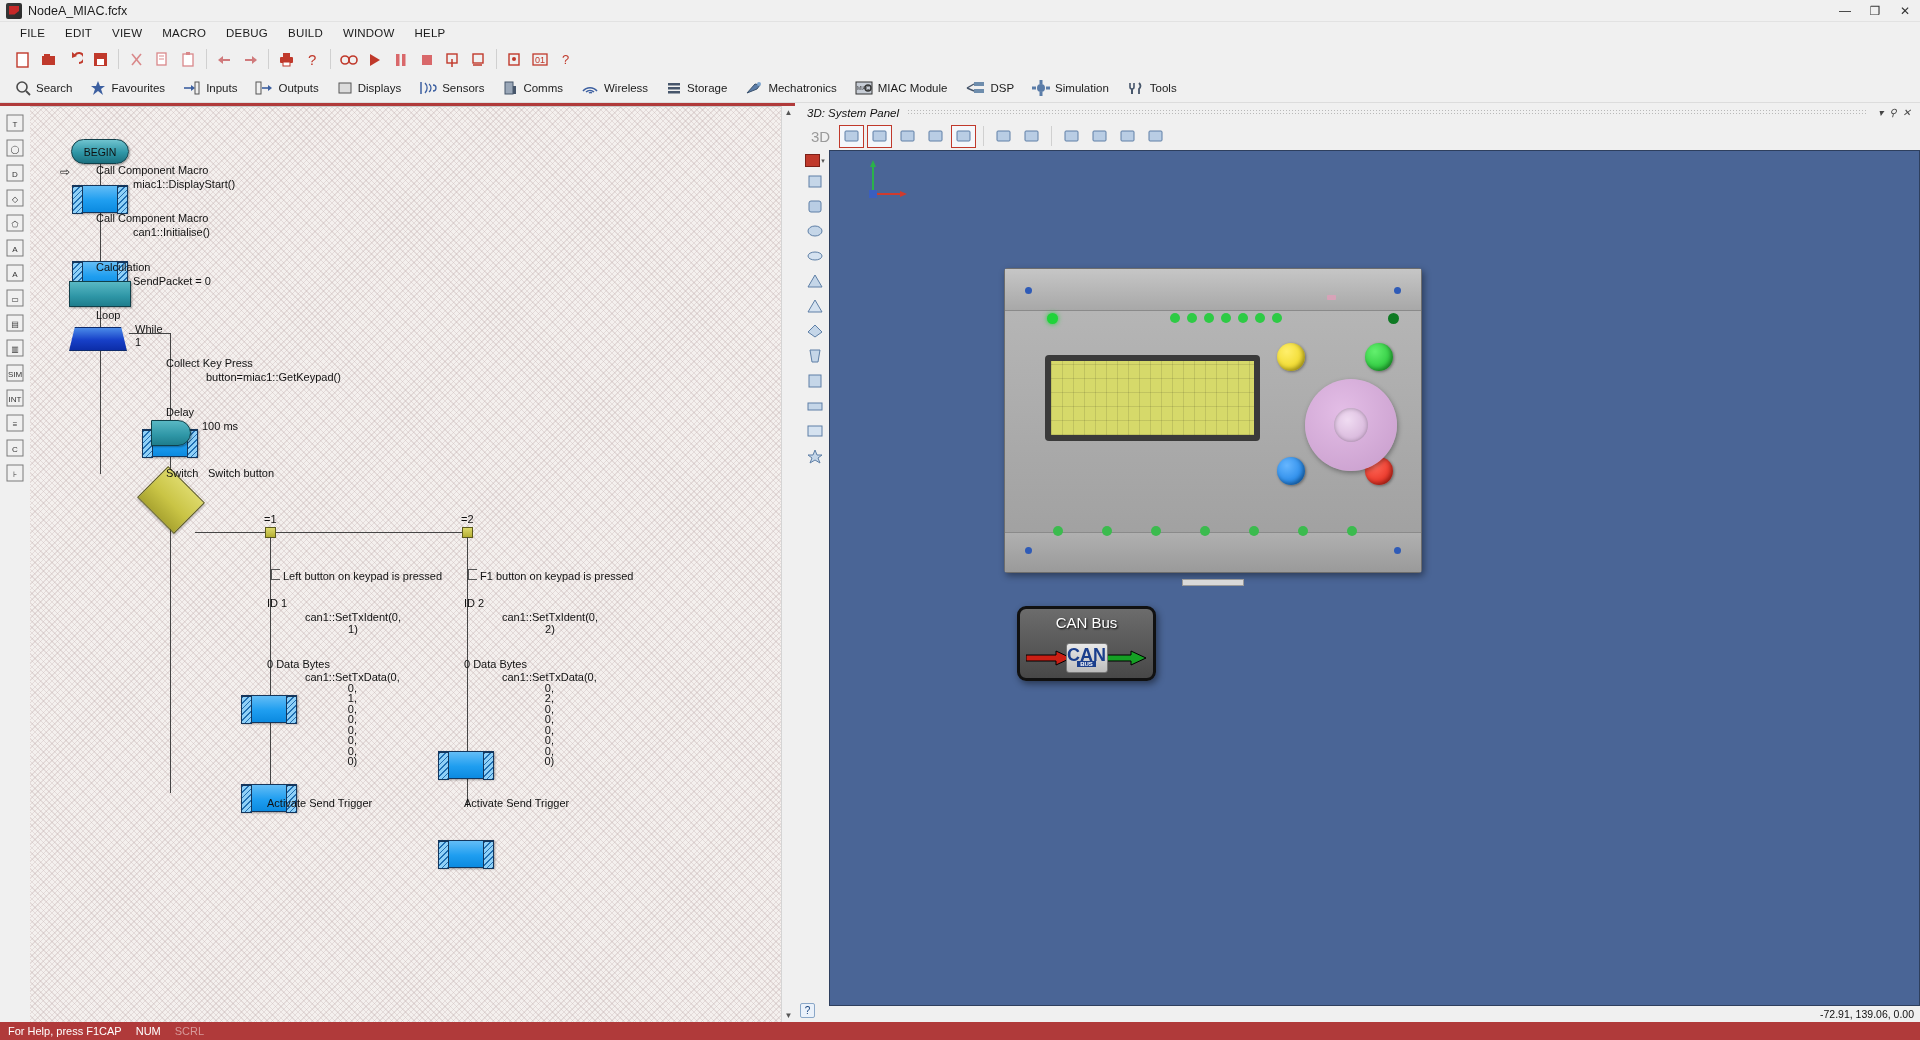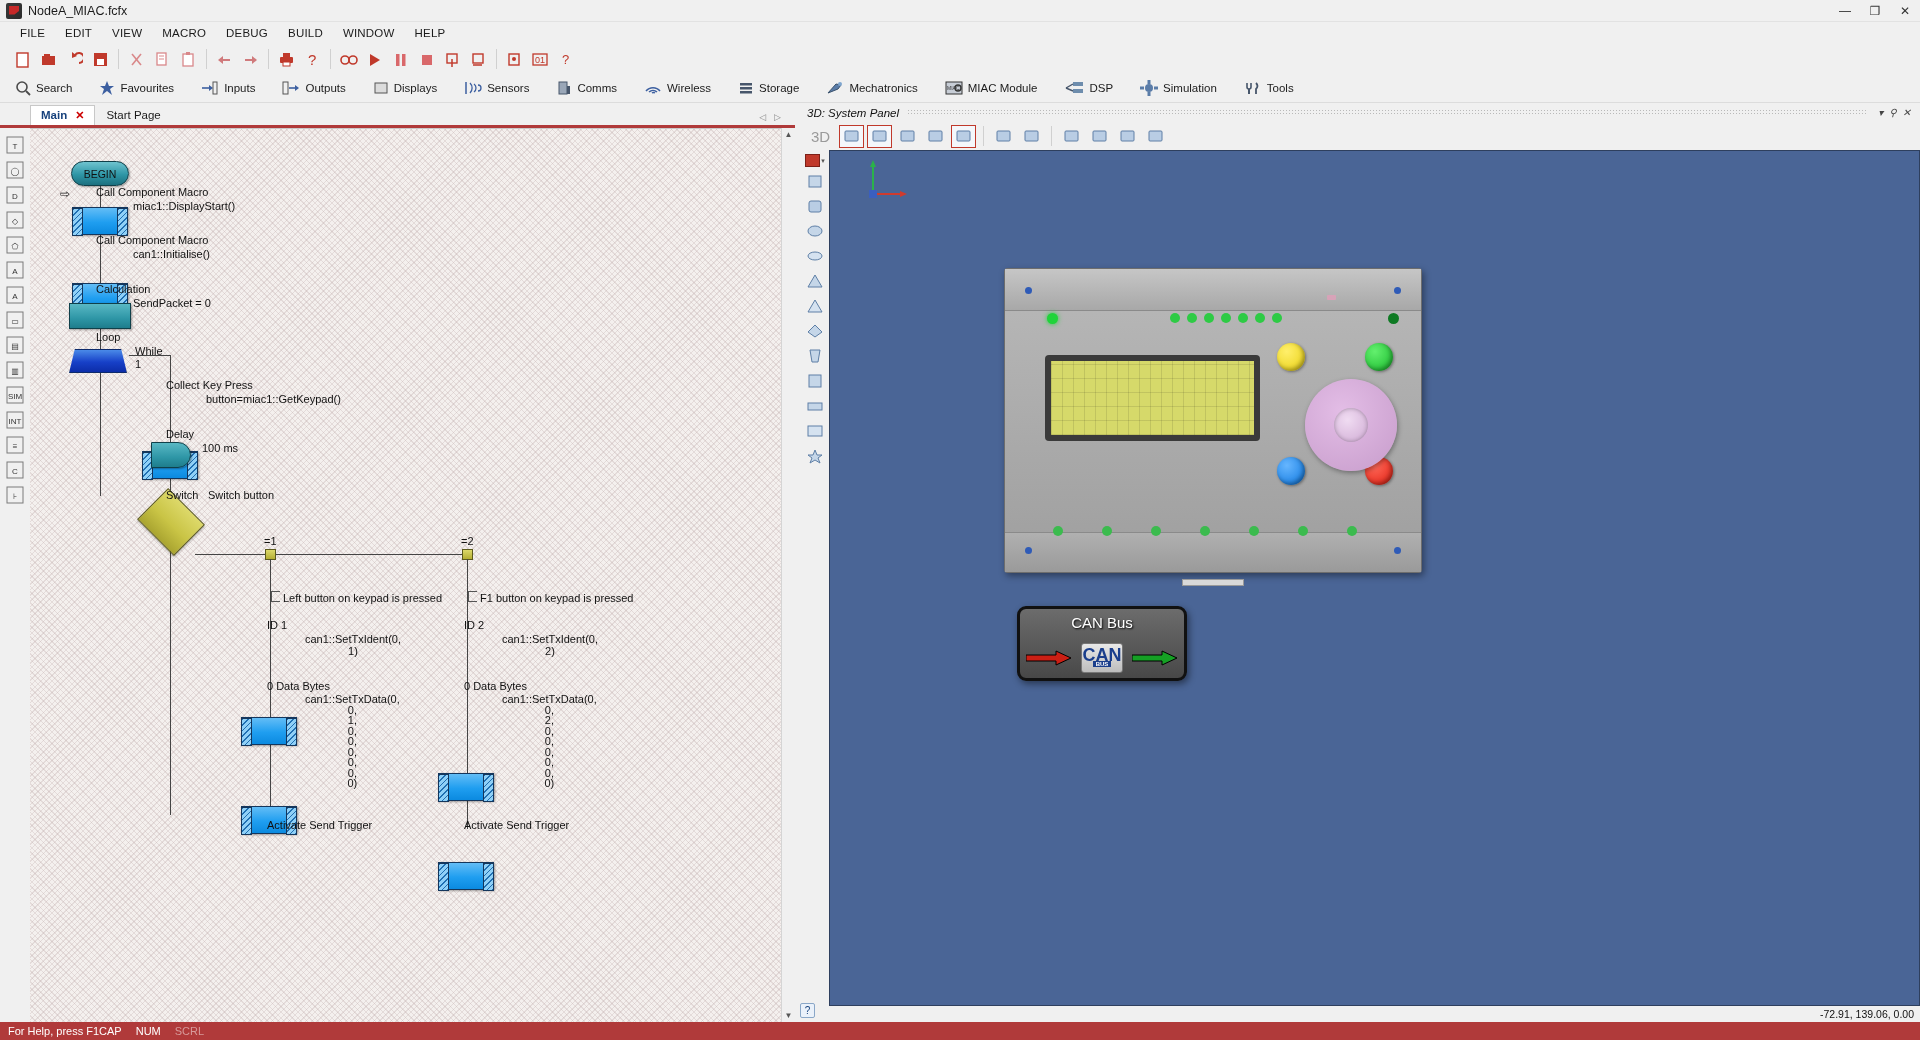--- a/index.html
+++ b/index.html
@@ -22,21 +22,21 @@
   .menubar { height:22px; background:#f0f0f0; display:flex; align-items:center; padding-left:10px; }
   .menu-item { font-size:11.5px; color:#1b1b1b; padding:3px 10px; letter-spacing:.2px; }
 
   
   .toolbar { height:30px; background:#f0f0f0; display:flex; align-items:center; padding-left:10px; gap:1px; }
   .tb-btn { width:25px; height:25px; display:flex; align-items:center; justify-content:center; }
   .tb-sep { width:1px; height:20px; background:#d0d0d0; margin:0 4px; }
 
   
   .ribbon { height:29px; background:#f0f0f0; display:flex; align-items:center;
-     padding-left:8px; border-bottom:1px solid #dcdcdc; gap:13px; }
+     padding-left:8px; border-bottom:1px solid #dcdcdc; gap:4px; }
   .rb { display:flex; align-items:center; gap:5px; padding:2px 7px; height:25px; }
   .rb span.lbl { font-size:11.5px; color:#1b1b1b; white-space:nowrap; }
 
   
   .body { display:flex; height:calc(1040px - 103px - 18px); }
 
   
   .leftpane { width:795px; display:flex; flex-direction:column; background:#f0f0f0; }
   .tabrow { height:22px; display:flex; align-items:flex-end; padding-left:30px; position:relative; }
   .tab { font-size:11.5px; padding:3px 10px 3px 10px; color:#1b1b1b; border:1px solid transparent; }
@@ -128,21 +128,21 @@
      box-shadow:inset -2px -2px 4px rgba(0,0,0,.35), 1px 1px 3px rgba(0,0,0,.4); }
   .dpad { position:absolute; left:300px; top:110px; width:92px; height:92px; border-radius:50%;
      background:radial-gradient(circle at 40% 35%,#e3bde6,#c79ccb); box-shadow:1px 2px 5px rgba(0,0,0,.35); }
   .dpad::after { content:""; position:absolute; left:50%; top:50%; transform:translate(-50%,-50%);
      width:34px; height:34px; border-radius:50%; background:radial-gradient(circle at 40% 35%,#f0dcf2,#cfaad3);
      box-shadow:inset 0 0 4px rgba(0,0,0,.3); }
   .miac-foot { position:absolute; left:50%; transform:translateX(-50%); bottom:-14px;
      width:62px; height:7px; background:#d9d9d9; border:1px solid #9a9a9a; }
 
   
-  .canbus { position:absolute; left:188px; top:456px; width:170px; height:75px;
+  .canbus { position:absolute; left:188px; top:456px; width:139px; height:75px;
      background:linear-gradient(180deg,#6c6c6c,#484848); border:3px solid #111; border-radius:9px;
      box-shadow:2px 3px 7px rgba(0,0,0,.45); }
   .canbus .cb-title { text-align:center; font-size:15px; color:#fff; margin-top:5px;
      text-shadow:1px 1px 2px #000; font-family:"Liberation Sans", sans-serif; }
   .cb-chip { position:absolute; left:50%; transform:translateX(-50%); bottom:5px; width:42px; height:30px;
      background:linear-gradient(180deg,#e8e8e8,#bdbdbd); border:1px solid #777; border-radius:3px;
      display:flex; flex-direction:column; align-items:center; justify-content:center; }
   .cb-chip .c1 { font-size:18px; font-weight:bold; color:#1a3e8c; line-height:11px; }
   .cb-chip .c2 { font-size:6px; font-weight:bold; color:#fff; background:#1a3e8c; padding:0 3px; }
   .arrow-r { position:absolute; bottom:12px; width:46px; height:16px; }
@@ -445,28 +445,20 @@
           <path d="M12 3c2 2 2 4 0 6v5" stroke="#47566b" stroke-width="1.8" fill="none"></path>
         </svg>
       </span>
       <span class="lbl">Tools</span>
     </div>
   </div>
 
 <div class="body">
 
   <div class="leftpane">
-    <div class="tabrow" id="tabrow">
-        <div class="tab active"><span>Main</span><span class="x">✕</span></div>
-        <div class="tab"><span>Start Page</span></div>
-      <div class="tab-arrows">
-        <span>◁</span>
-        <span>▷</span>
-      </div>
-    </div>
     <div class="redline"></div>
 
     <div class="canvaswrap">
       <div class="toolstrip" id="toolstrip">
           <div class="ts-btn">
             <svg width="18" height="18">
               <rect x="1" y="1" width="16" height="16" fill="none" stroke="#7a7a7a" stroke-width="1"></rect>
               <text x="9" y="13" font-size="8" font-family="Liberation Sans" fill="#333" text-anchor="middle">T</text>
             </svg>
           </div>

